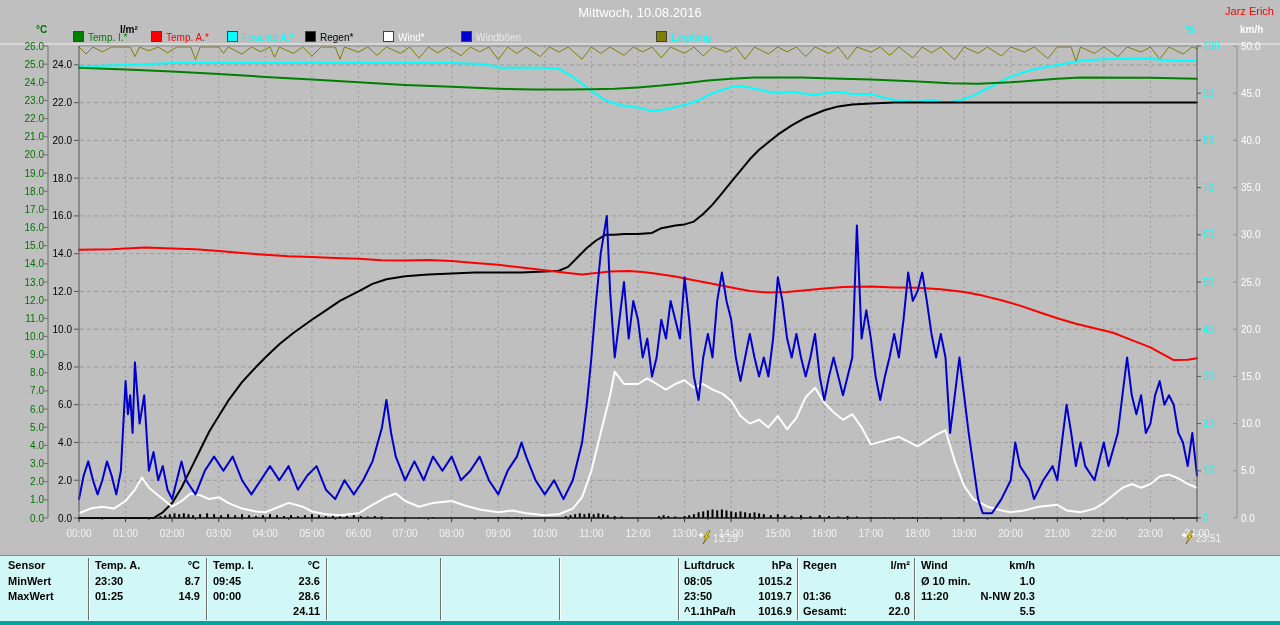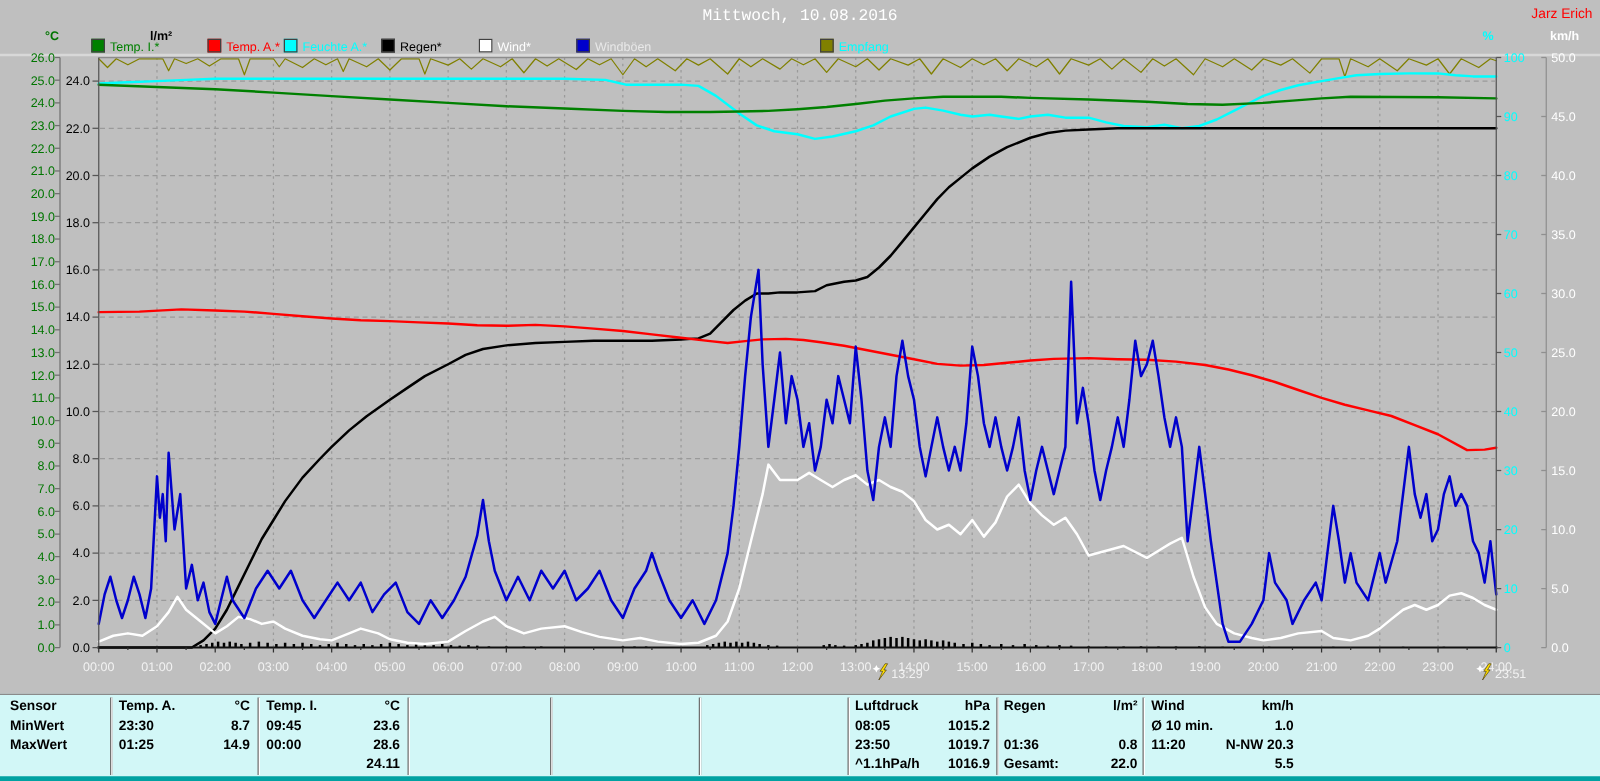--- a/index.html
+++ b/index.html
@@ -1,19 +1,19 @@
 <!DOCTYPE html>
 <html><head>
 <meta charset="utf-8">
 <style>
   html,body{margin:0;padding:0;}
   body{width:1280px;height:625px;background:#bfbfbf;position:relative;overflow:hidden;
        font-family:"Liberation Sans","DejaVu Sans",sans-serif;}
   .abs{position:absolute;}
-  #title{top:5px;left:0;width:1280px;text-align:center;color:#ffffff;font-size:13px;font-family:Liberation Mono, monospace;}
+  #title{top:5px;left:0;width:1280px;text-align:center;color:#ffffff;font-size:13px;}
   #owner{top:5px;right:6px;color:#ff0000;font-size:11px;}
   .unit{top:24px;font-size:10px;font-weight:bold;}
   #legend .leg-item{position:absolute;top:31px;height:12px;font-size:10px;white-space:nowrap;}
   #legend .sw{display:inline-block;width:9px;height:9px;border:1px solid #404040;vertical-align:-1px;margin-right:4px;}
   #ridge{top:43px;left:0;width:1280px;height:2px;background:#d8d8d8;}
   #panel{top:555px;left:0;width:1280px;height:66px;background:#d2f7f7;border-top:1px solid #8a8a8a;}
   #panel .cell{position:absolute;font-size:11px;font-weight:bold;color:#000;white-space:nowrap;}
   #panel .vdiv{position:absolute;top:2px;height:62px;width:1px;background:#707070;border-right:1px solid #ffffff;}
   #strip{top:621px;left:0;width:1280px;height:4px;background:#00a2a2;}
   svg text{font-family:"Liberation Sans","DejaVu Sans",sans-serif;}
@@ -24,21 +24,21 @@
 <div class="abs" id="title">Mittwoch, 10.08.2016</div>
 <div class="abs" id="owner">Jarz Erich</div>
 
 <div class="abs unit" style="left:36px;color:#007500;">°C</div>
 <div class="abs unit" style="left:120px;color:#000000;">l/m²</div>
 <div class="abs unit" style="left:1186px;color:#00ffff;">%</div>
 <div class="abs unit" style="left:1240px;color:#ffffff;">km/h</div>
 
 <div id="legend">
     <div class="leg-item" style="left: 73px; color: rgb(0, 128, 0);"><span class="sw" style="background: rgb(0, 128, 0);"></span><span>Temp. I.*</span></div>
-    <div class="leg-item" style="left: 166px; color: rgb(255, 0, 0);"><span class="sw" style="background: rgb(255, 0, 0);"></span><span>Temp. A.*</span></div>
+    <div class="leg-item" style="left: 151px; color: rgb(255, 0, 0);"><span class="sw" style="background: rgb(255, 0, 0);"></span><span>Temp. A.*</span></div>
     <div class="leg-item" style="left: 227px; color: rgb(0, 255, 255); text-align: right;"><span class="sw" style="background: rgb(0, 255, 255);"></span><span>Feuchte A.*</span></div>
     <div class="leg-item" style="left: 305px; color: rgb(0, 0, 0);"><span class="sw" style="background: rgb(0, 0, 0);"></span><span>Regen*</span></div>
     <div class="leg-item" style="left: 383px; color: rgb(255, 255, 255);"><span class="sw" style="background: rgb(255, 255, 255);"></span><span>Wind*</span></div>
     <div class="leg-item" style="left: 461px; color: rgb(232, 232, 232);"><span class="sw" style="background: rgb(0, 0, 204);"></span><span>Windböen</span></div>
     <div class="leg-item" style="left: 656px; color: rgb(0, 255, 255);"><span class="sw" style="background: rgb(128, 128, 0);"></span><span>Empfang</span></div>
   </div>
 <div class="abs" id="ridge"></div>
 
 <svg class="abs" id="chart-svg" style="top:0;left:0;" width="1280" height="555">
     <line x1="80" y1="480.24" x2="1196" y2="480.24" stroke="#9a9a9a" stroke-dasharray="4 3"></line>

